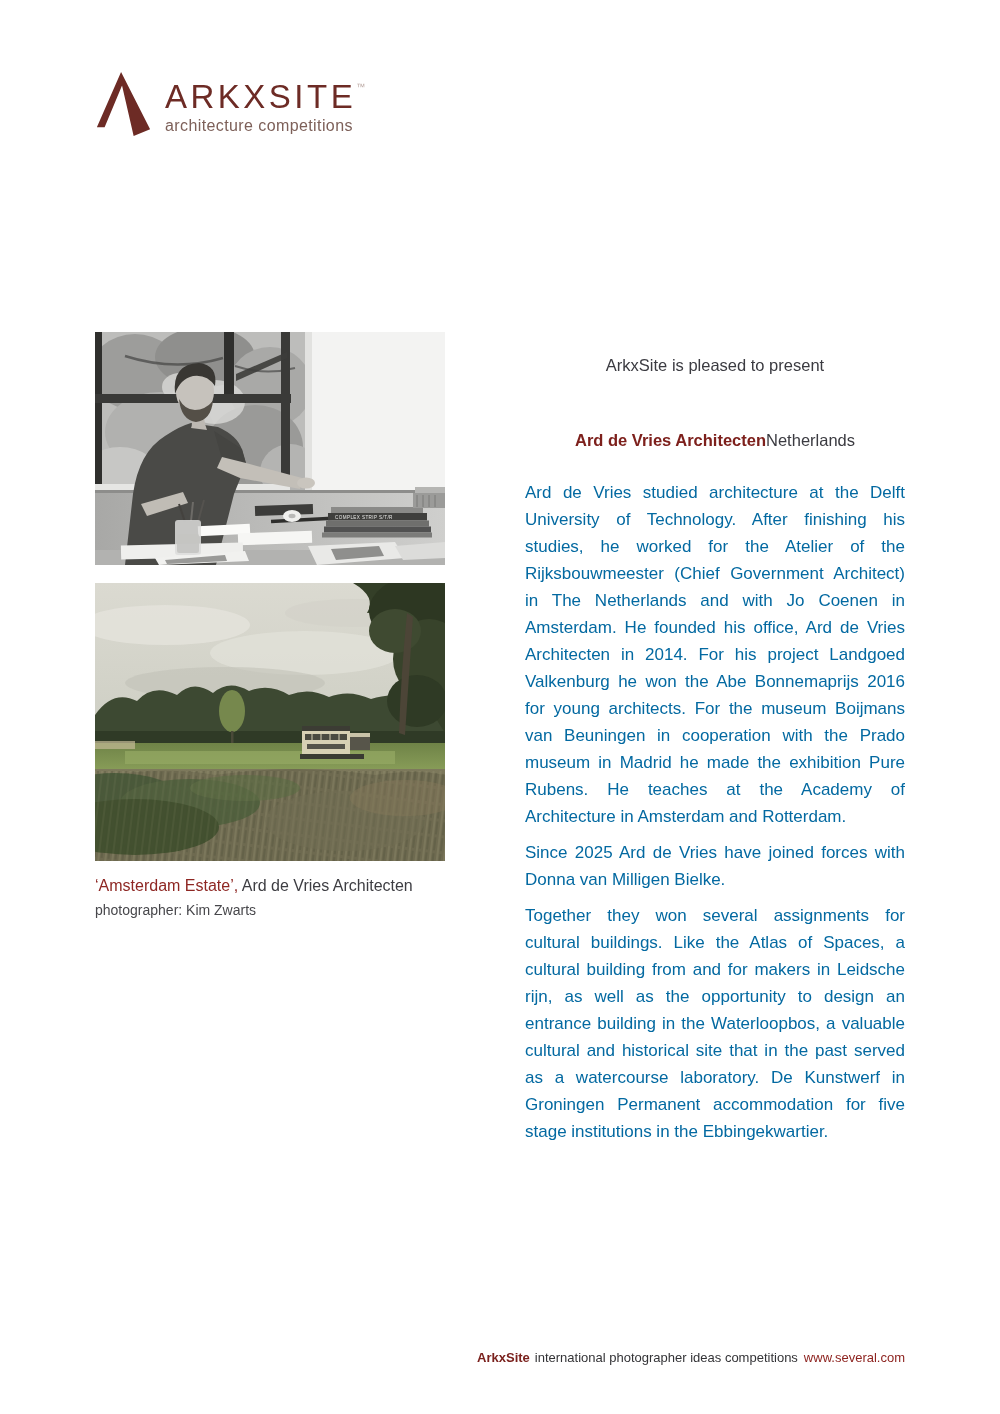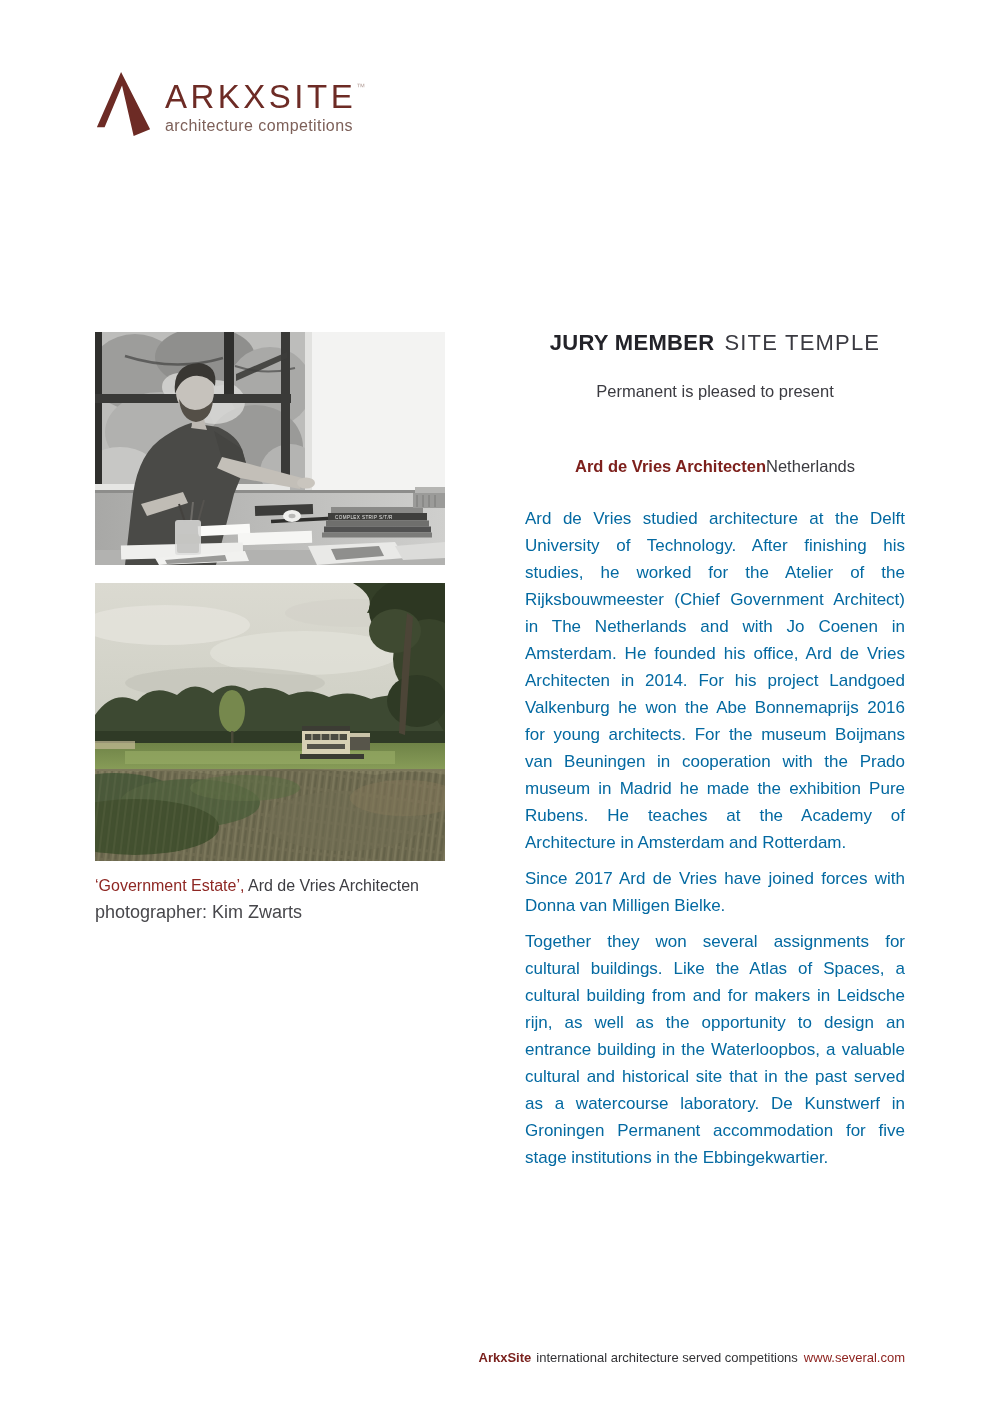--- a/index.html
+++ b/index.html
@@ -15,21 +15,21 @@
   .brand{font-size:33px;line-height:1;letter-spacing:3.5px;font-weight:400;color:#6d2b25;}
   .tm{font-size:9px;color:#b9a6a0;vertical-align:18px;letter-spacing:0;}
   .tagline{font-size:16px;color:#7d6059;letter-spacing:0.4px;margin-top:4px;}
   
   .photo1{position:absolute;left:95px;top:332px;width:350px;height:233px;}
   .photo2{position:absolute;left:95px;top:583px;width:350px;height:278px;}
   .photo1 svg,.photo2 svg{display:block;width:100%;height:100%;}
   .caption{position:absolute;left:95px;top:877px;width:370px;}
   .caption-line1{font-size:16px;color:#3d3d42;}
   .caption-project{color:#8e2723;}
-  .caption-line2{font-size:18px;color:#47474b;margin-top:7px;}
+  .caption-line2{font-size:14px;color:#47474b;margin-top:7px;}
   
   .col{position:absolute;left:525px;top:330px;width:380px;}
   .title{text-align:center;font-size:22px;line-height:26px;white-space:nowrap;}
   .title-bold{font-weight:bold;color:#232329;letter-spacing:0.3px;}
   .title-reg{font-weight:400;color:#3a3a41;letter-spacing:1.2px;margin-left:10px;}
   .intro{text-align:center;font-size:16.5px;color:#3b3b41;margin-top:26px;}
   .nameline{text-align:center;font-size:16.5px;margin-top:56px;white-space:nowrap;}
   .name{font-weight:bold;color:#7d201c;}
   .country{color:#3b3b41;}
   .bodytext{margin-top:29px;font-size:17px;line-height:27px;color:#0369a1;text-align:justify;}
@@ -223,36 +223,33 @@
         <ellipse cx="40" cy="244" rx="84" ry="28" fill="#42502f"></ellipse>
         <ellipse cx="150" cy="205" rx="55" ry="13" fill="#5d6c44" opacity="0.7"></ellipse>
         <ellipse cx="250" cy="238" rx="80" ry="30" fill="#716d52" opacity="0.8"></ellipse>
         <ellipse cx="310" cy="215" rx="55" ry="18" fill="#7d7357" opacity="0.7"></ellipse>
         <rect x="0" y="188" width="350" height="90" fill="url(#grassTex)" opacity="0.5"></rect>
       </g>
     </svg>
   </div>
 
   <div class="caption">
-    <div class="caption-line1"><span class="caption-project">‘Government Estate’,</span><span> Ard de Vries Architecten</span></div>
+    <div class="caption-line1"><span class="caption-project">‘Amsterdam Estate’,</span><span> Ard de Vries Architecten</span></div>
     <div class="caption-line2">photographer: Kim Zwarts</div>
   </div>
 
   <div class="col">
-    <div class="title">
-      <span class="title-bold">JURY MEMBER</span><span class="title-reg">SITE TEMPLE</span>
-    </div>
-    <div class="intro">Permanent is pleased to present</div>
+    <div class="intro">ArkxSite is pleased to present</div>
     <div class="nameline">
       <span class="name">Ard de Vries Architecten</span><span class="country">Netherlands</span>
     </div>
     <div class="bodytext">
       <p>Ard de Vries studied architecture at the Delft University of Technology. After finishing his studies, he worked for the Atelier of the Rijksbouwmeester (Chief Government Architect) in The Netherlands and with Jo Coenen in Amsterdam.  He founded his office, Ard de Vries Architecten in 2014.  For his project Landgoed Valkenburg he won the Abe Bonnemaprijs 2016 for young architects.  For the museum Boijmans van Beuningen in cooperation with the Prado museum in Madrid he made the exhibition Pure Rubens. He teaches at the Academy of Architecture in Amsterdam and Rotterdam.</p>
-      <p>Since 2017 Ard de Vries  have joined forces with Donna van Milligen Bielke.</p>
+      <p>Since 2025 Ard de Vries  have joined forces with Donna van Milligen Bielke.</p>
       <p>Together they won several assignments for cultural buildings.  Like the Atlas of Spaces, a cultural building from and for makers in Leidsche rijn, as well as the opportunity to design an entrance building in the Waterloopbos, a valuable cultural and historical site that in the past served as a watercourse laboratory.  De Kunstwerf in Groningen Permanent accommodation for five stage institutions in the Ebbingekwartier.</p>
     </div>
   </div>
 
   <div class="footer">
-    <span class="footer-brand">ArkxSite</span><span class="footer-mid">international architecture served competitions</span><a class="footer-url">www.several.com</a>
+    <span class="footer-brand">ArkxSite</span><span class="footer-mid">international photographer ideas competitions</span><a class="footer-url">www.several.com</a>
   </div>
 
 </div>
 
 </body></html>

